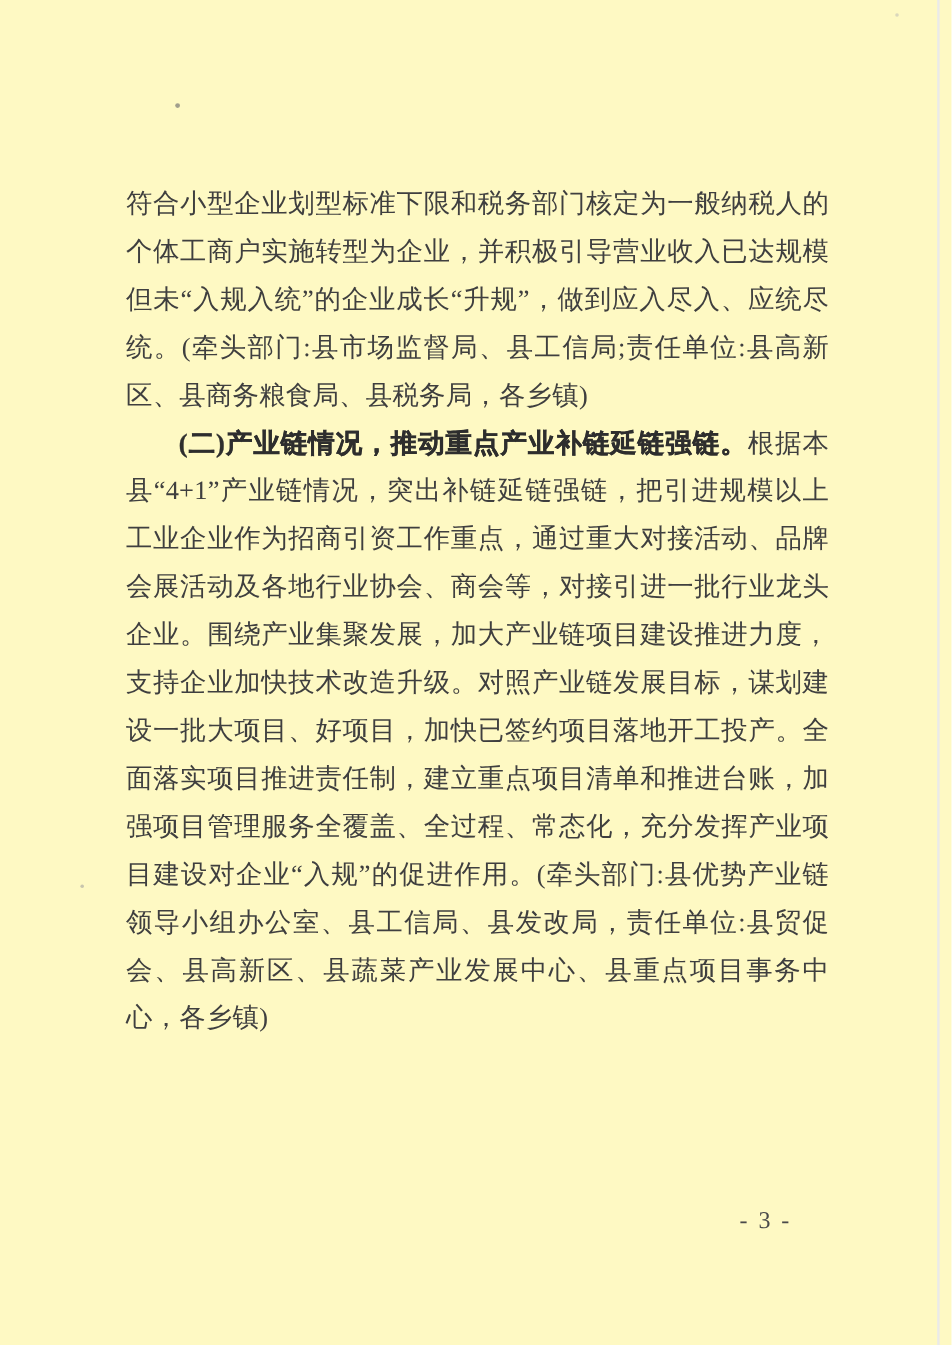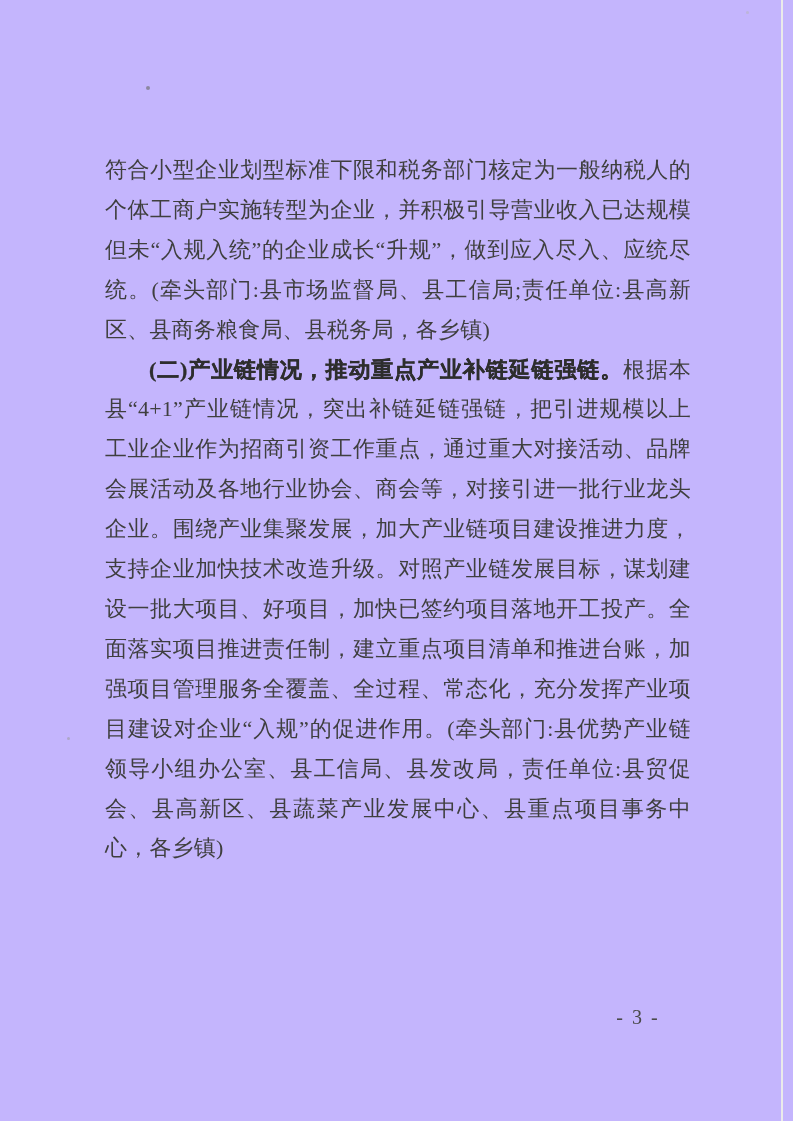--- a/index.html
+++ b/index.html
@@ -4,21 +4,21 @@
 <style>
   html, body {
     margin: 0;
     padding: 0;
     background: #ffffff;
   }
   .page {
     position: relative;
     width: 793px;
     height: 1121px;
-    background: #c4b5fd;
+    background: #fef9c3;
     overflow: hidden;
     font-family: "Liberation Serif", "DejaVu Serif", serif;
   }
   .content {
     position: absolute;
     left: 105px;
     top: 150px;
     width: 586px;
     color: #3f3f3f;
   }

